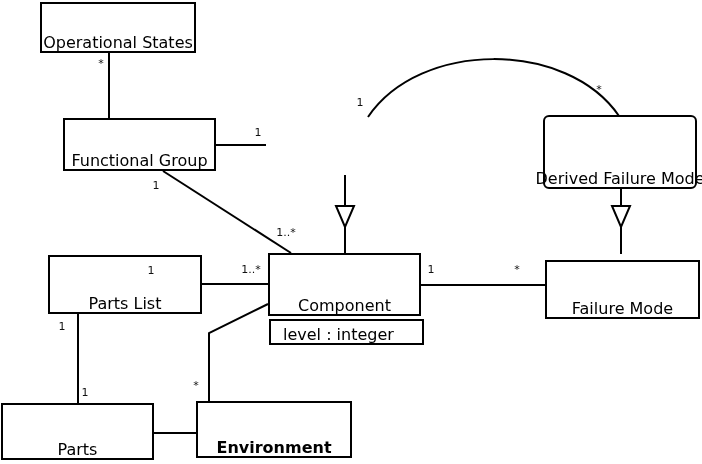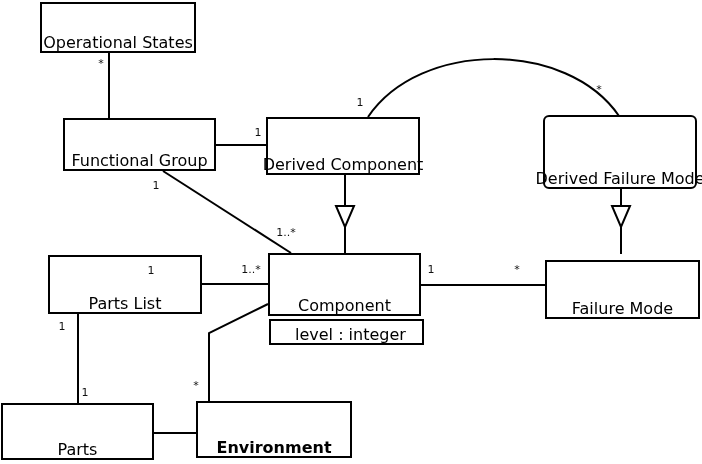--- a/index.html
+++ b/index.html
@@ -25,21 +25,21 @@
     background: #ffffff;
     display: flex;
     align-items: flex-end;
     justify-content: center;
     font-size: 16px;
     line-height: 1;
     white-space: nowrap;
   }
   .cls.attr-compartment {
     justify-content: flex-start;
-    padding-left: 24px;
+    padding-left: 12px;
   }
   .mult {
     position: absolute;
     font-size: 11px;
     line-height: 1;
     transform: translate(-50%, -50%);
     white-space: nowrap;
     color: #111111;
   }
 </style>
@@ -71,23 +71,20 @@
   </svg>
 
   <div class="cls" style="left:40px; top:2px; width:156px; height:51px;">
     <span>Operational States</span>
   </div>
 
   <div class="cls" style="left:38px; top:118px; width:153px; height:53px;margin-left:25px;">
     <span>Functional Group</span>
   </div>
 
-  <div class="cls" style="left:266px; top:117px; width:154px; height:58px;">
-    <span>Derived Component</span>
-  </div>
 
   <div class="cls" style="left:543px; top:115px; width:154px; height:74px;border-radius:6px;">
     <span>Derived Failure Mode</span>
   </div>
 
   <div class="cls" style="left:2px; top:255px; width:154px; height:59px;margin-left:46px;">
     <span>Parts List</span>
   </div>
 
   <div class="cls" style="left:268px; top:253px; width:153px; height:63px;">

